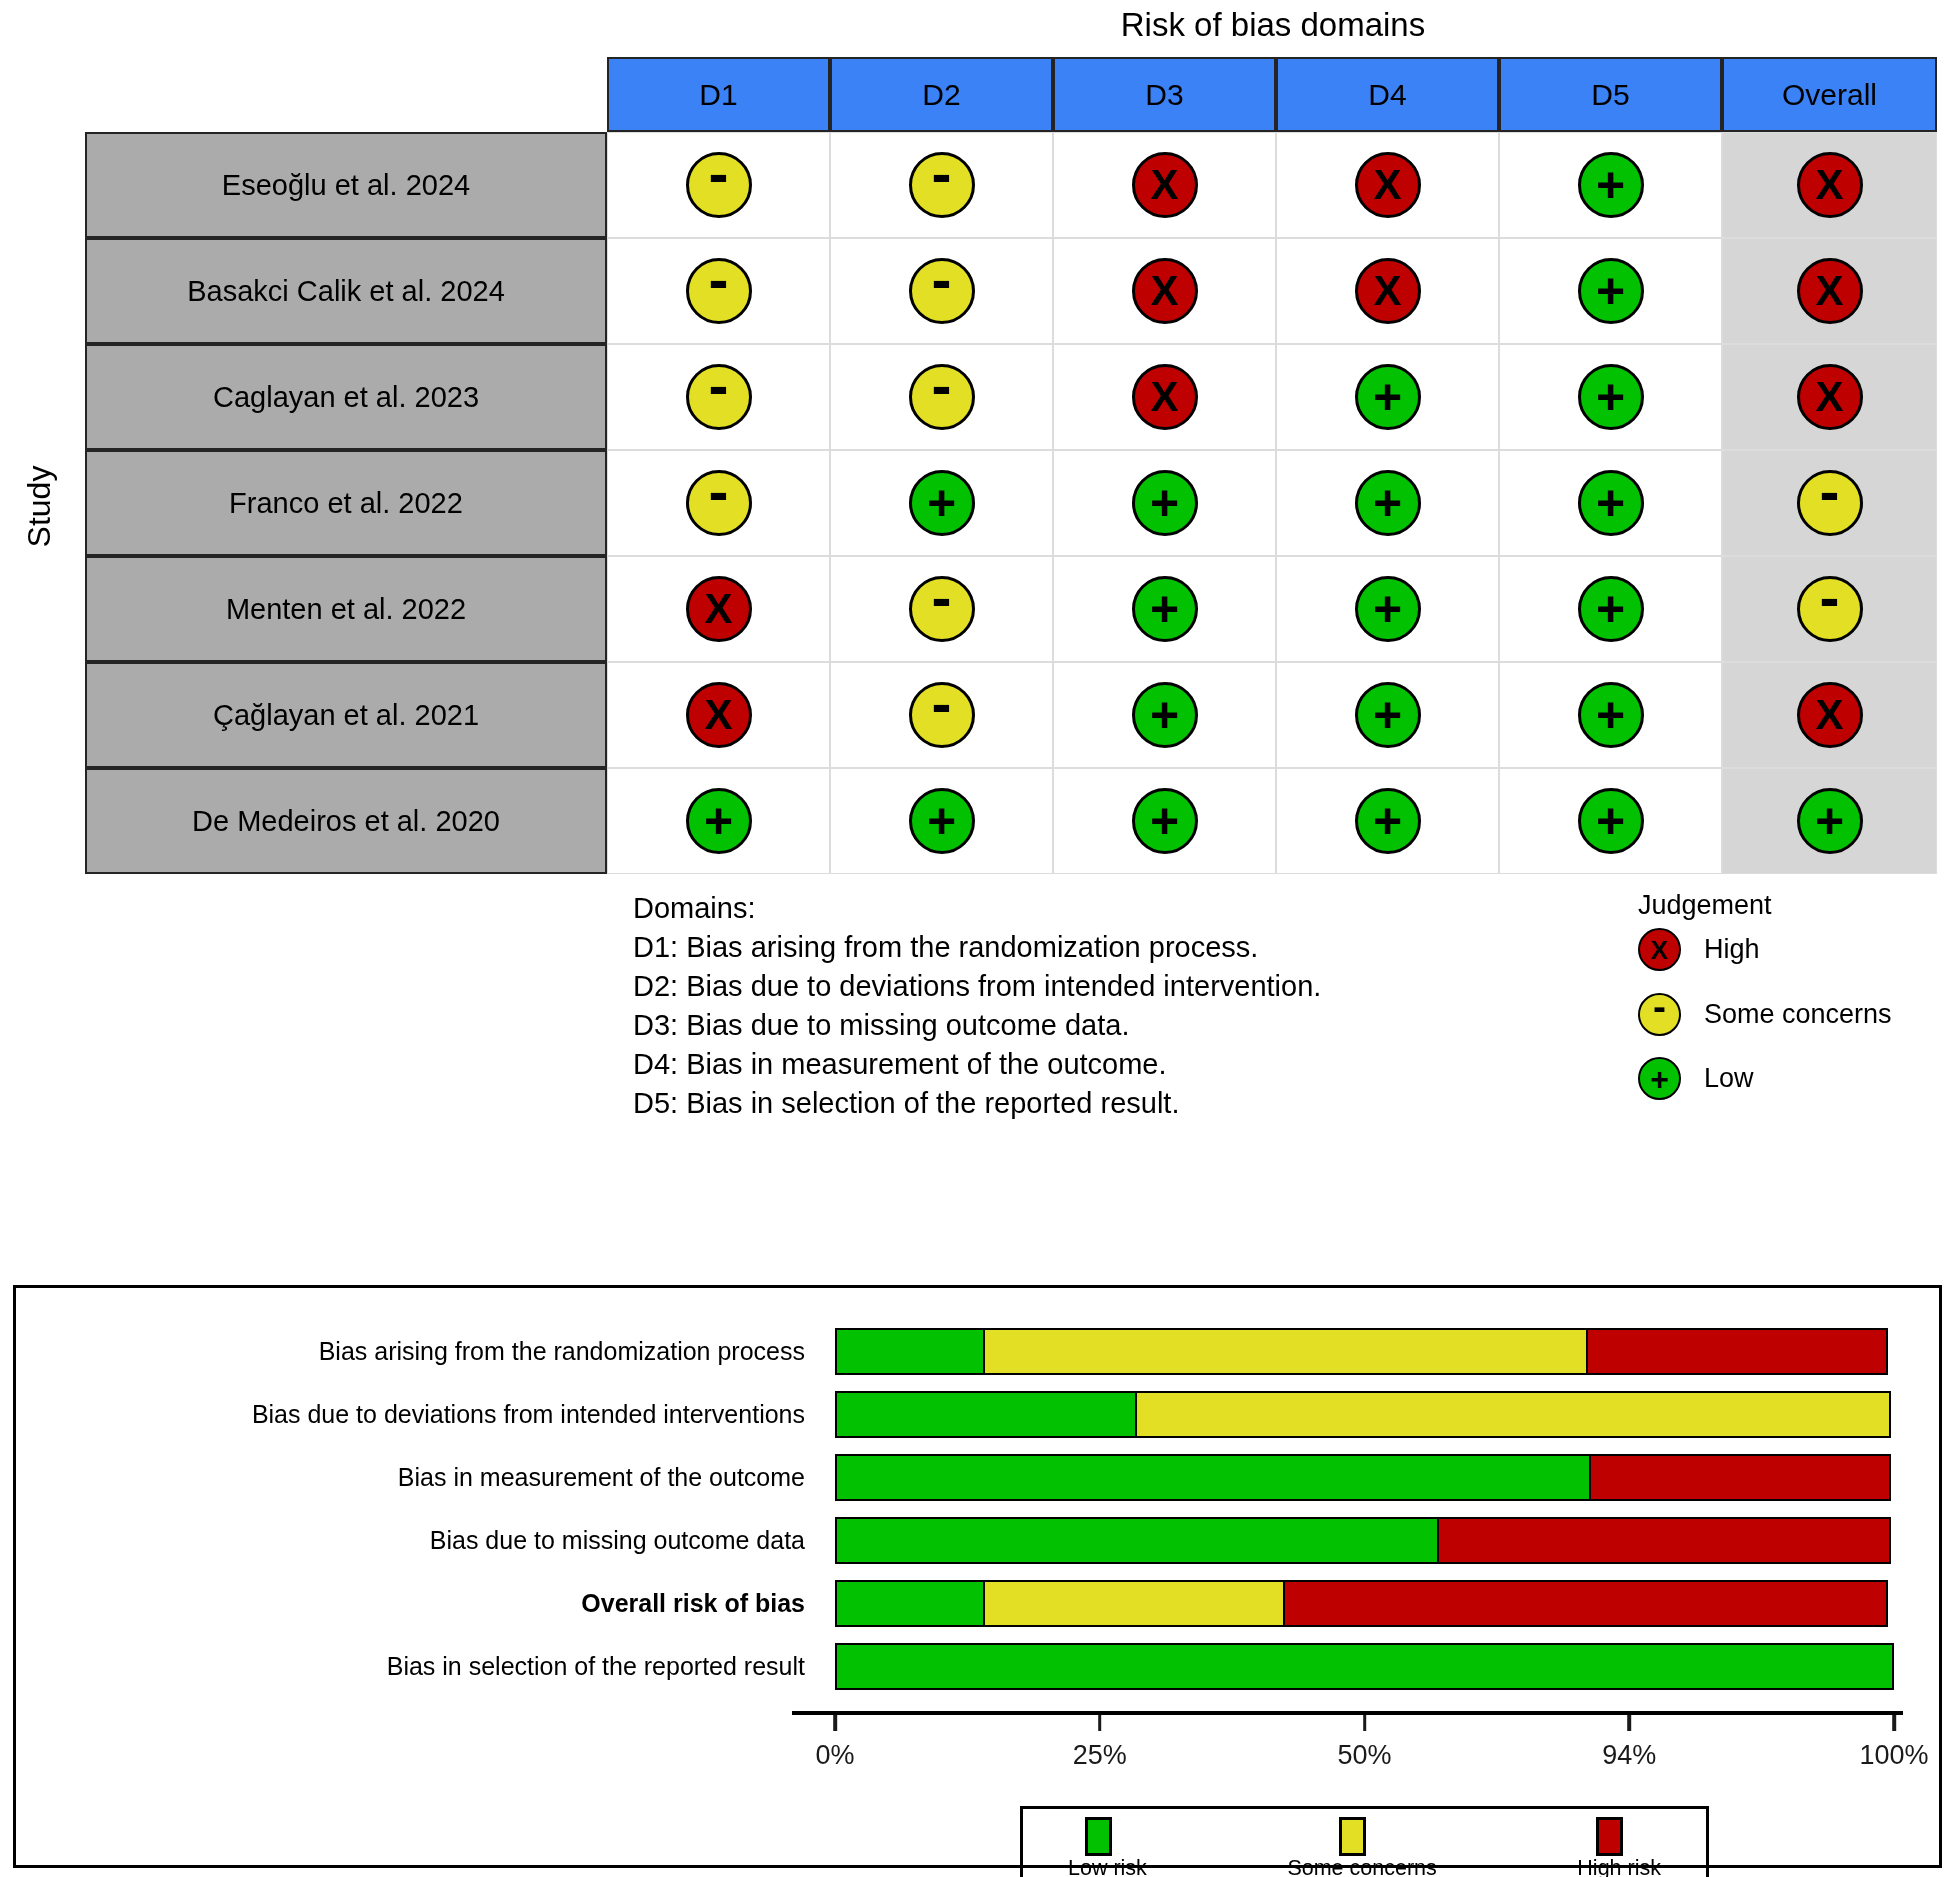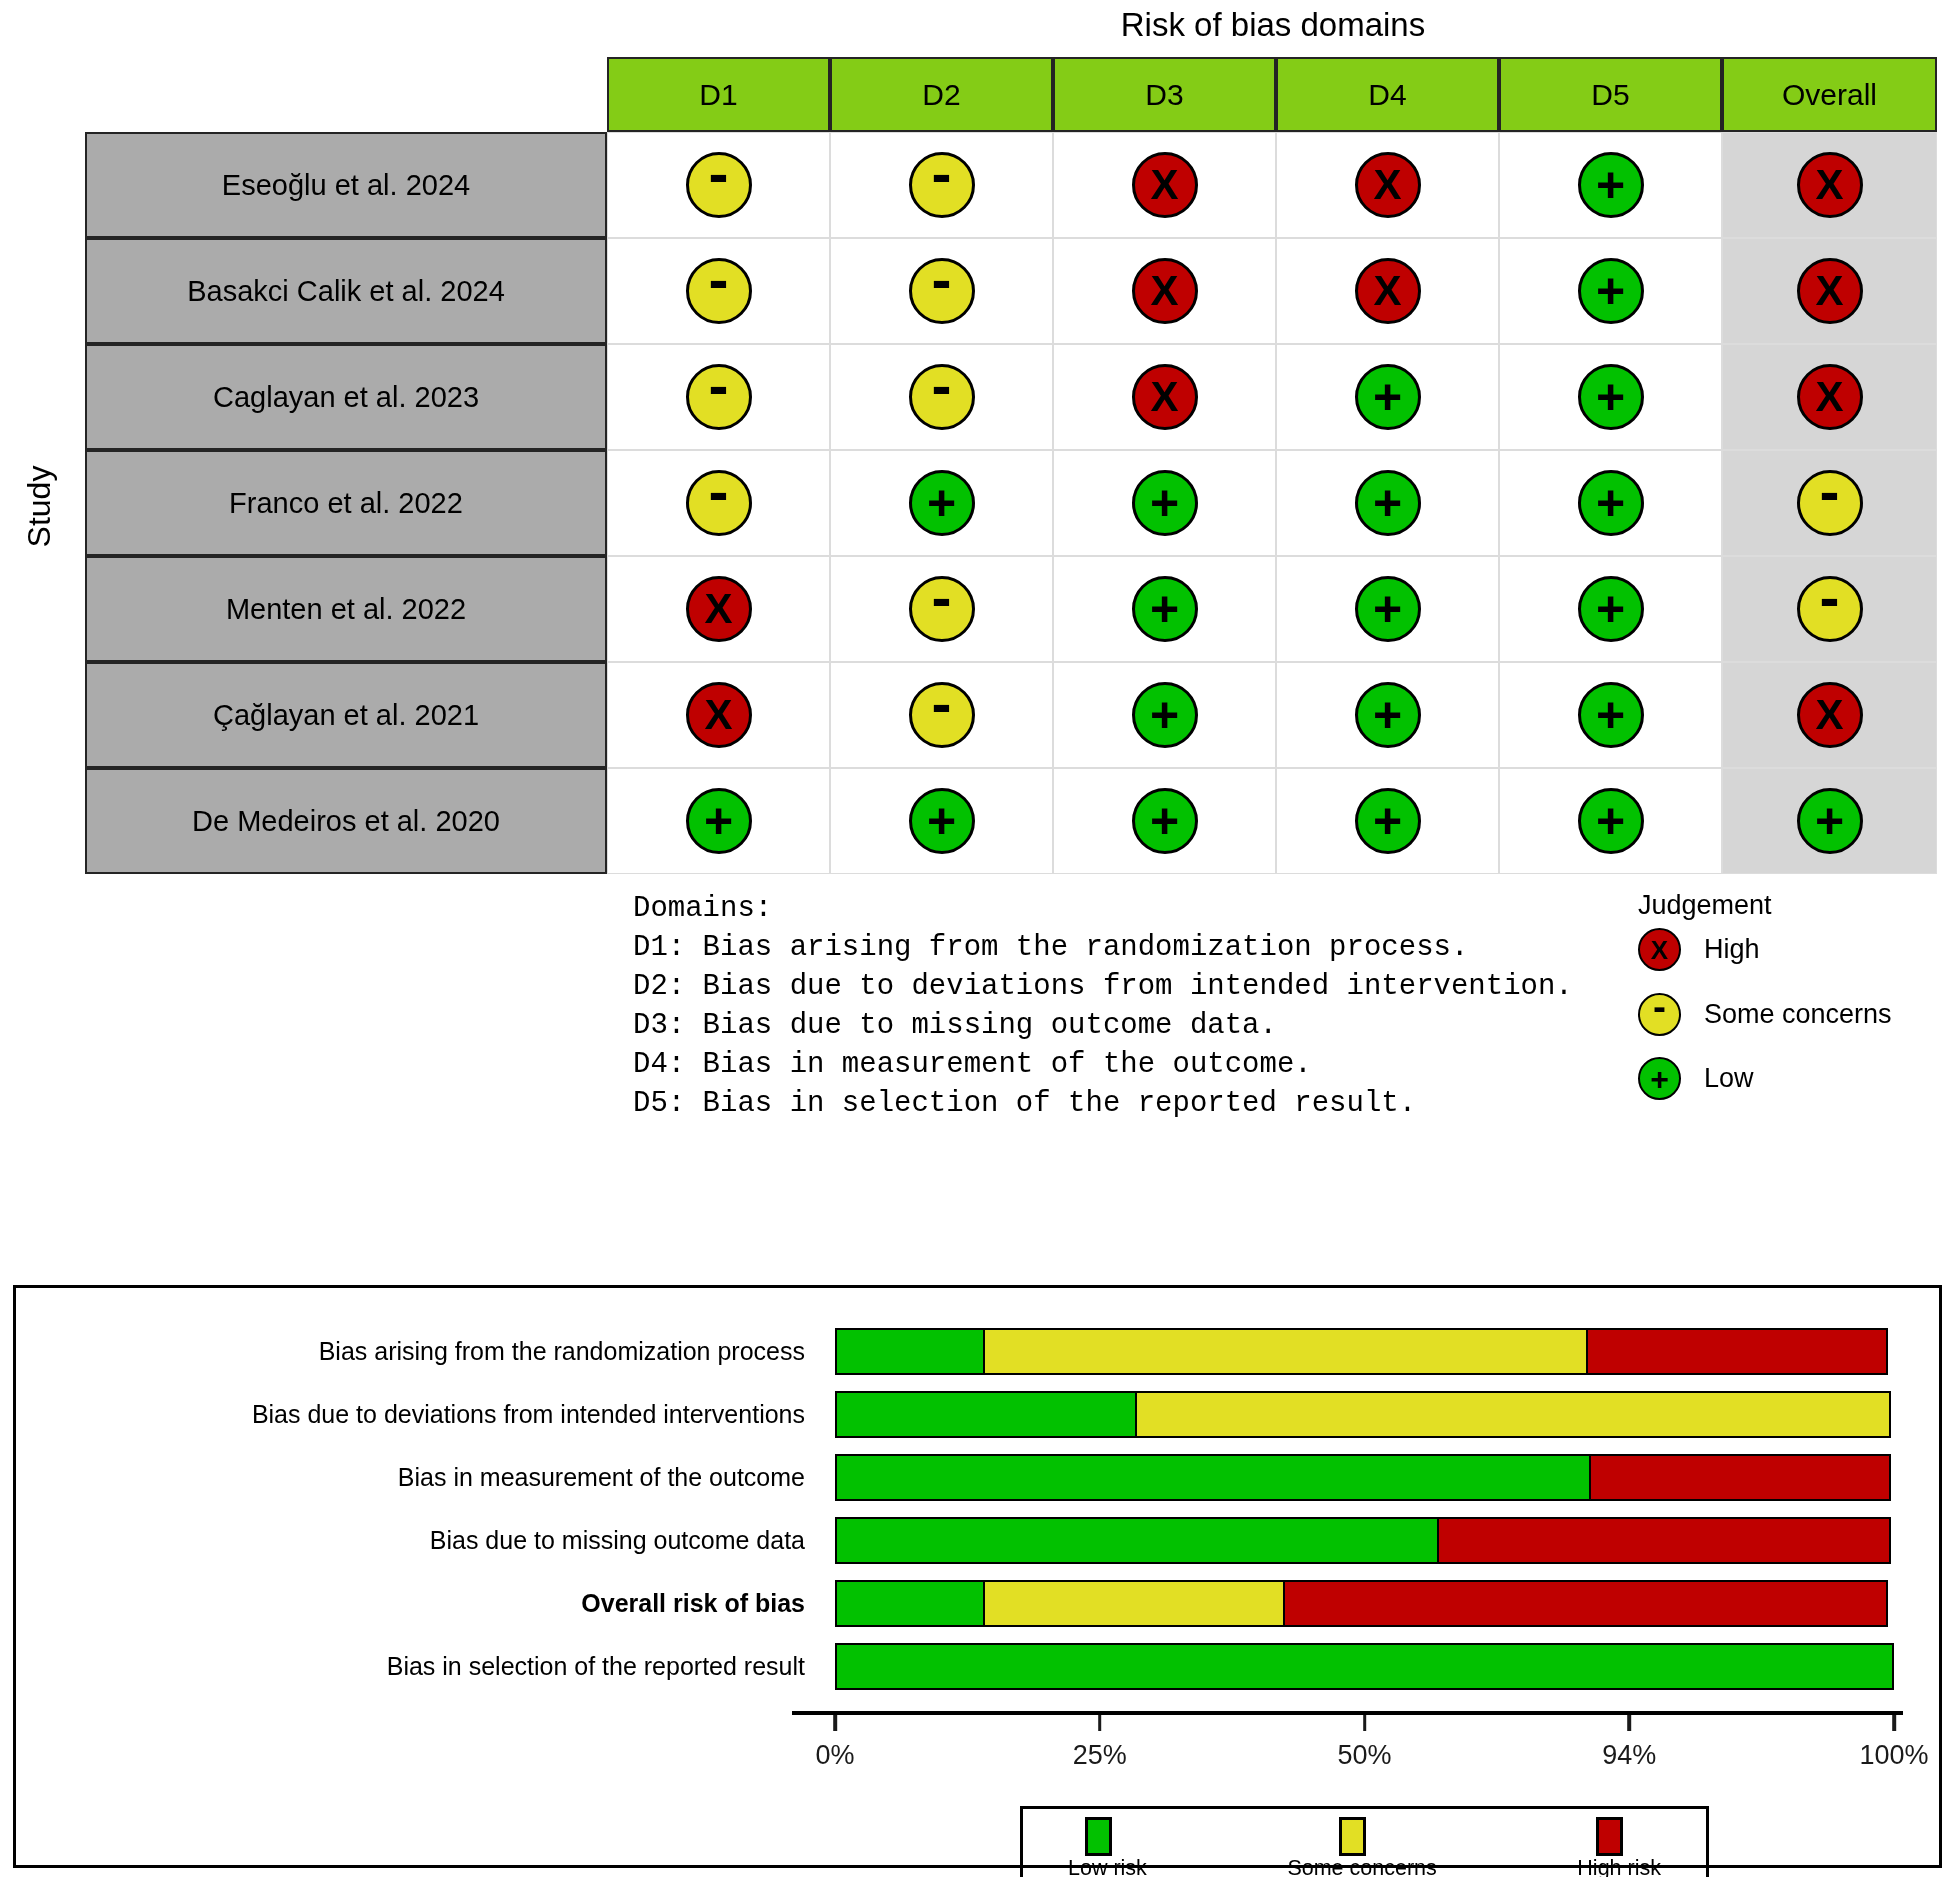--- a/index.html
+++ b/index.html
@@ -8,37 +8,37 @@
 
   
   .tl-title{position:absolute;left:607px;top:5.7px;width:1332px;text-align:center;font-size:33px;}
   .study-axis{position:absolute;left:0;top:427px;width:79px;height:158px;display:flex;align-items:center;justify-content:center;}
   .study-axis span{transform:rotate(-90deg);font-size:32px;white-space:nowrap;}
 
   .tl-grid{position:absolute;left:85px;top:57px;display:grid;
            grid-template-columns:522px 223px 223px 223px 223px 223px 215px;
            grid-template-rows:75px repeat(7,106px);}
   .corner{background:transparent;}
-  .hcell{background:#84cc16;border:2.2px solid #242424;display:flex;align-items:center;justify-content:center;
+  .hcell{background:#3b82f6;border:2.2px solid #242424;display:flex;align-items:center;justify-content:center;
          font-size:30px;}
   .scell{background:#ababab;border:2.2px solid #242424;display:flex;align-items:center;justify-content:center;
          font-size:29px;padding:0 8.6px;text-align:center;}
   .dcell{background:#ffffff;border:1.4px solid #dcdcdc;display:flex;align-items:center;justify-content:center;}
   .dcell.ov{background:#d6d6d6;}
 
   .circle{width:66px;height:66px;border-radius:50%;border:3.6px solid #000;box-sizing:border-box;
           display:flex;align-items:center;justify-content:center;font-weight:900;line-height:1;}
   .circle[data-level="high"]{background:#bf0000;font-size:42px;font-weight:700;}
   .circle[data-level="some"]{background:#e2df24;font-size:60px;}
   .circle[data-level="low"]{background:#02c100;font-size:50px;font-weight:700;}
   .circle[data-level="some"] .off{position:relative;top:-11.5px;}
 
   
   .notes{position:absolute;left:633px;top:889px;font-size:29px;line-height:39px;}
-  .notes div{white-space:nowrap;font-family:Liberation Mono, monospace;}
+  .notes div{white-space:nowrap;}
 
   
   .jlegend{position:absolute;left:1638px;top:890px;font-size:27px;}
   .jlegend .jtitle{margin-bottom:7px;}
   .jitem{display:flex;align-items:center;margin-bottom:21.5px;}
   .jitem .circle{width:43px;height:43px;border-width:2.9px;margin-right:23px;}
   .jitem .circle[data-level="high"]{font-size:26px;}
   .jitem .circle[data-level="some"]{font-size:39px;}
   .jitem .circle[data-level="low"]{font-size:32px;}
   .jitem .circle[data-level="some"] .off{top:-7.2px;}

